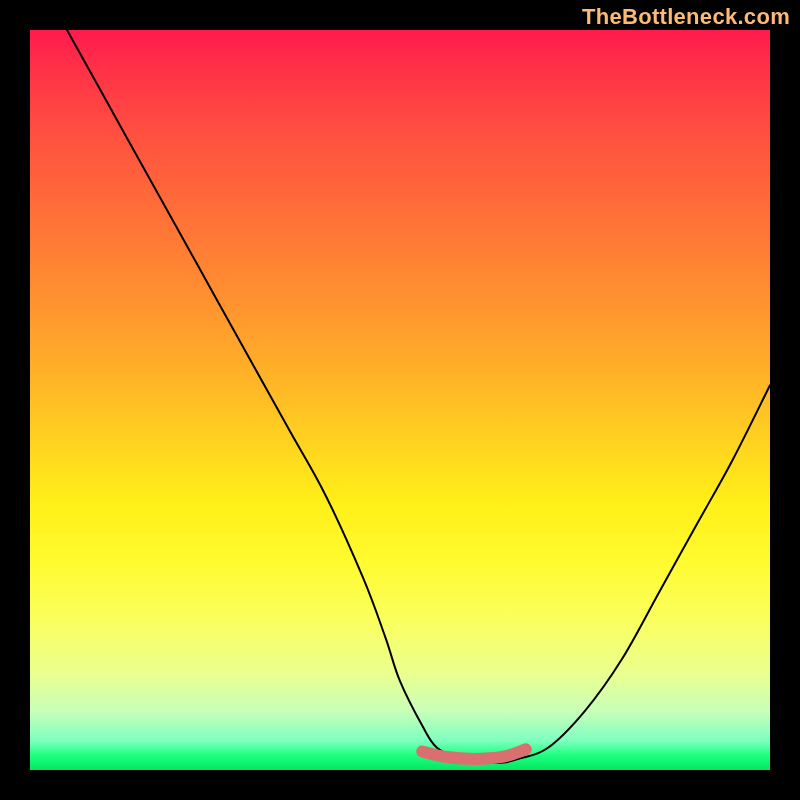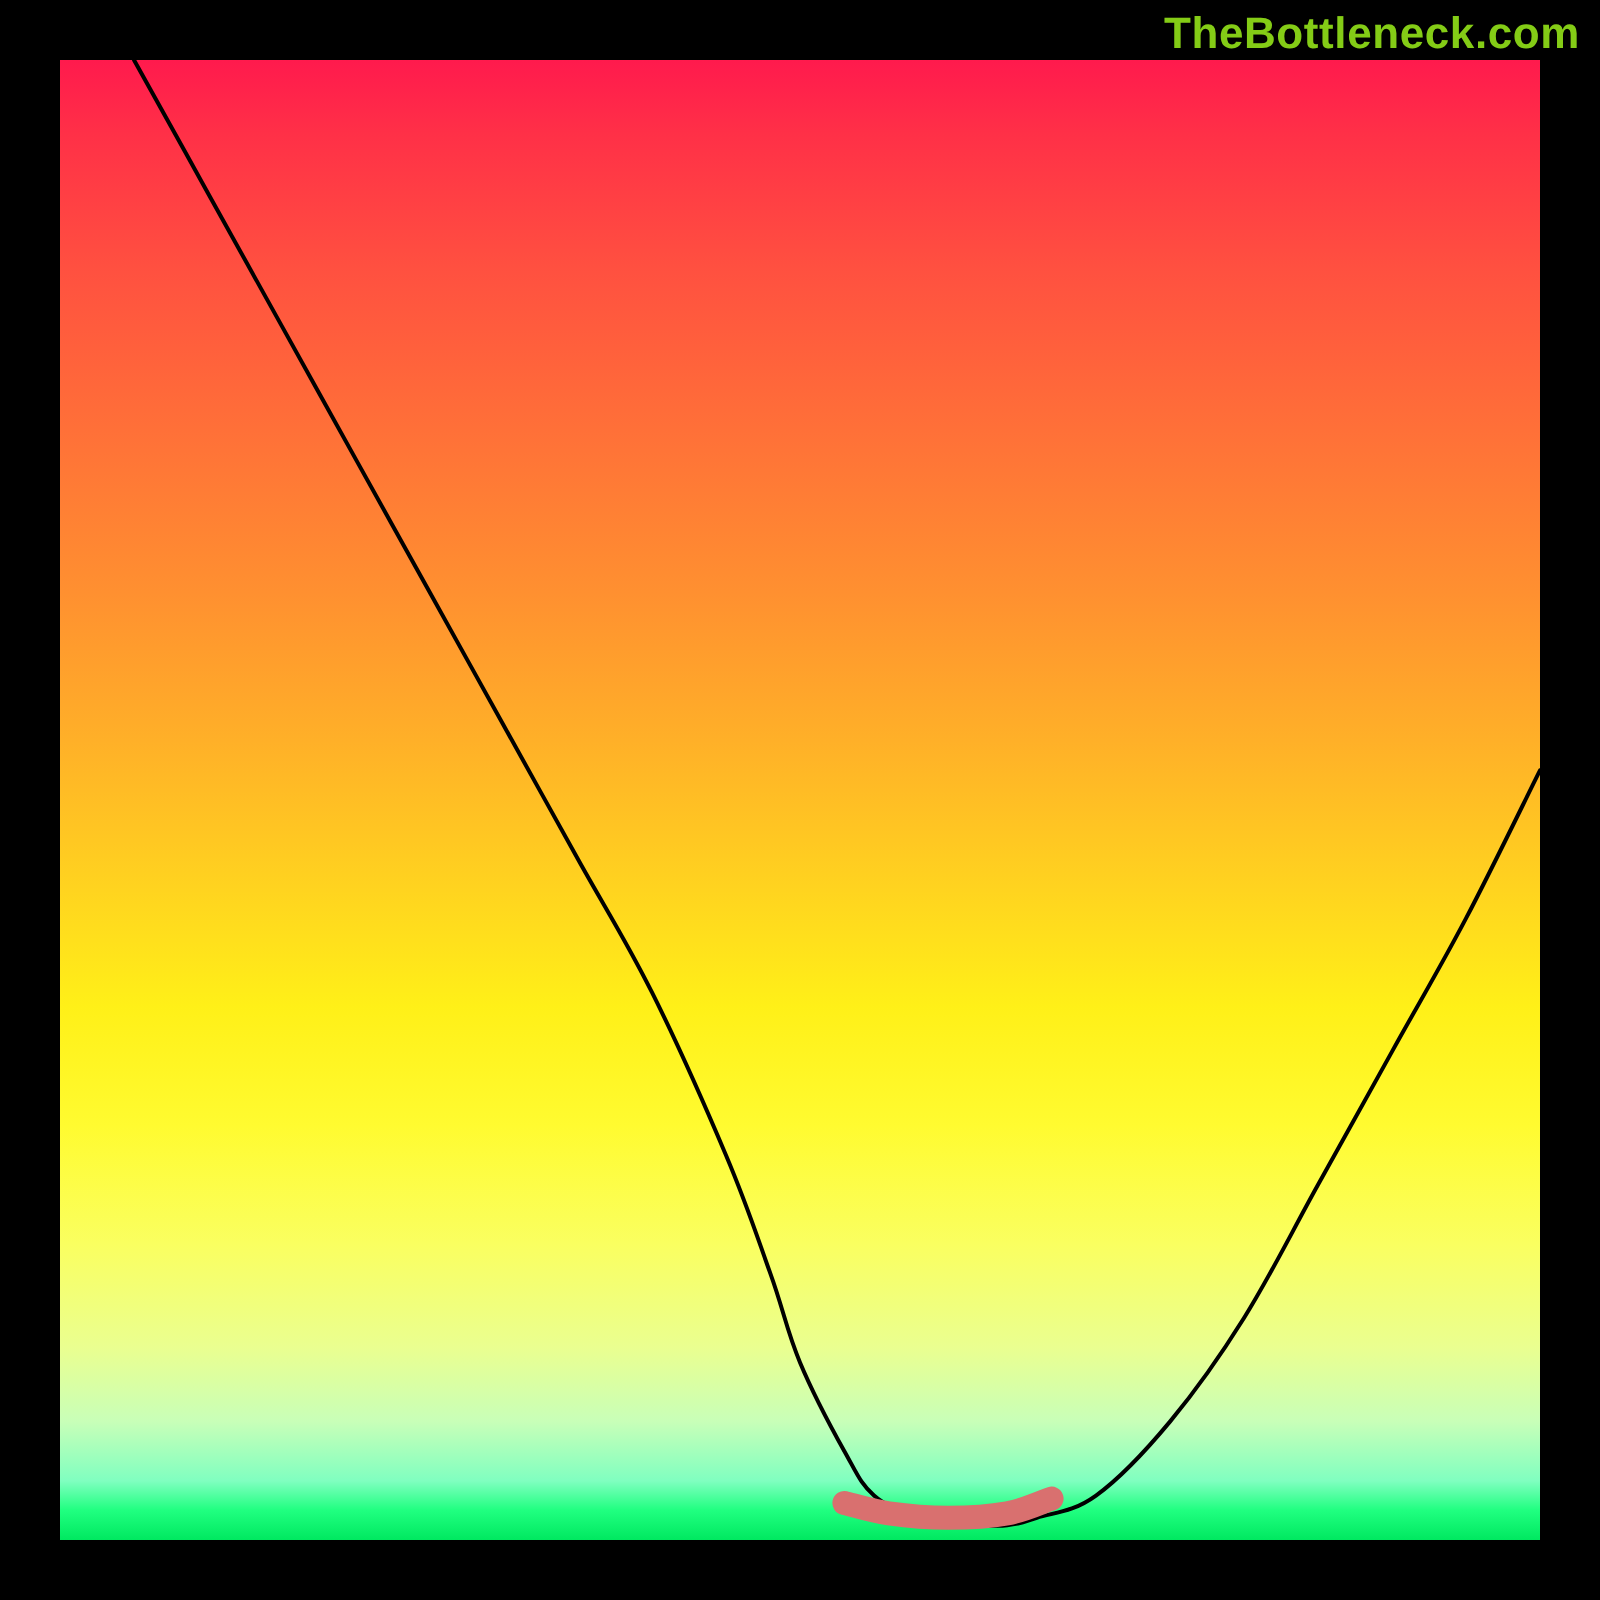--- a/index.html
+++ b/index.html
@@ -8,21 +8,21 @@
     height: 800px;
     background: #000;
     position: relative;
     font-family: Arial, Helvetica, sans-serif;
     overflow: hidden;
   }
   .watermark {
     position: absolute;
     top: 4px;
     right: 10px;
-    color: #84cc16;
+    color: #fdba74;
     font-size: 22px;
     font-weight: bold;
     z-index: 5;
     letter-spacing: 0.3px;
   }
   .plot-area {
     position: absolute;
     left: 30px;
     top: 30px;
     width: 740px;

